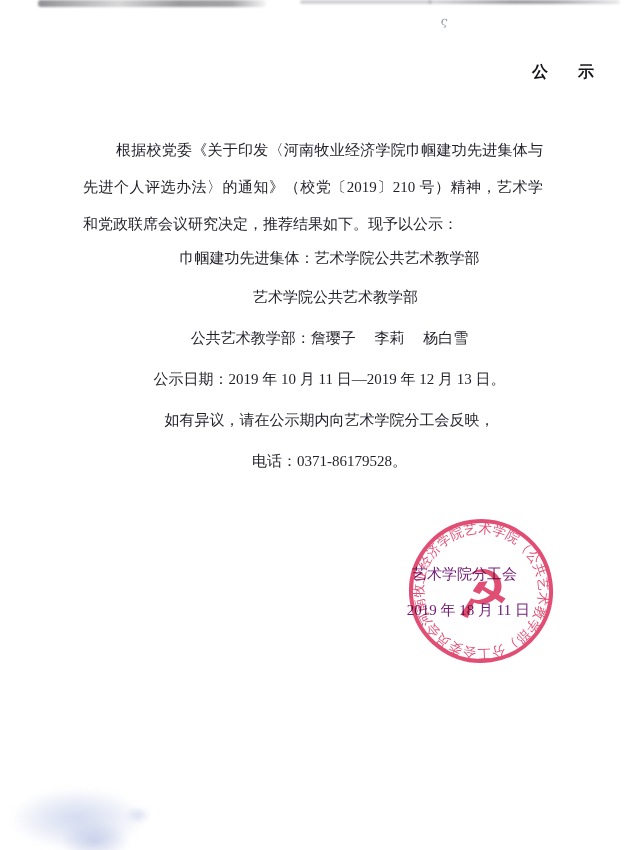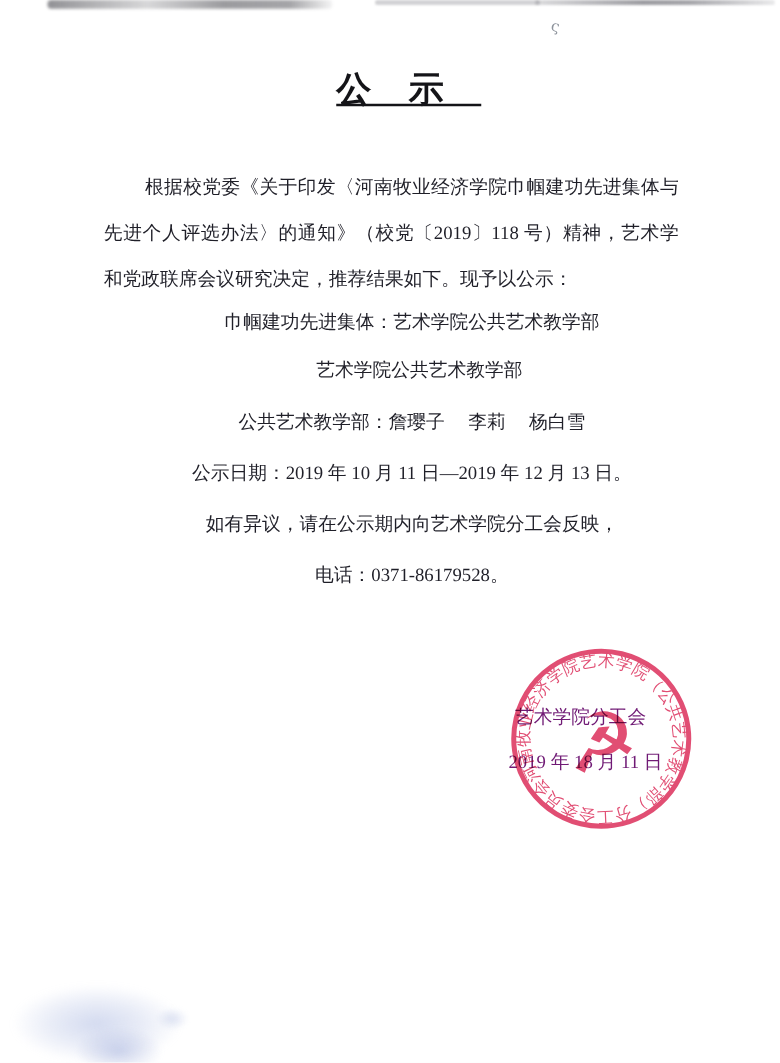--- a/index.html
+++ b/index.html
@@ -12,28 +12,27 @@
   }
   .page{
     position:absolute;inset:0;
     background:#ffffff;
     color:#1f1f28;
   }
   .title{
     position:absolute;
     top:56px;left:0;width:100%;
     margin:0;
-    text-align:center;
+    text-align:right;
     font-family:"Liberation Sans","DejaVu Sans",sans-serif;
-    font-size:28px;font-weight:bold;color:#141418;
+    font-size:16px;font-weight:bold;color:#141418;
     letter-spacing:30px;
     padding-left:30px;
     box-sizing:border-box;
     line-height:32px;
-    text-decoration:underline;
   }
   .body{
     position:absolute;
     left:83px;top:132px;width:460px;
     font-size:15px;
     line-height:37px;
   }
   .line{margin:0;}
   .indent{text-indent:33px;text-align:center;}
   .indent-deep{padding-left:170px;}
@@ -99,21 +98,21 @@
 </style>
 </head>
 <body>
 
 <div class="page">
 
   <h1 class="title">公示</h1>
 
   <div class="body">
     <p class="line indent justify">根据校党委《关于印发〈河南牧业经济学院巾帼建功先进集体与</p>
-    <p class="line justify">先进个人评选办法〉的通知》（校党〔2019〕118 号）精神，艺术学</p>
+    <p class="line justify">先进个人评选办法〉的通知》（校党〔2019〕210 号）精神，艺术学</p>
     <p class="line">和党政联席会议研究决定，推荐结果如下。现予以公示：</p>
 
     <p class="line indent mt-tight"><span>巾帼建功先进集体：</span><span>艺术学院公共艺术教学部</span></p>
     <p class="line indent-deep mt-2">艺术学院公共艺术教学部</p>
 
     <p class="line indent mt-4"><span>公共艺术教学部：</span><span>詹璎子　 李莉　 杨白雪</span></p>
 
     <p class="line indent mt-4">公示日期：2019 年 10 月 11 日—2019 年 12 月 13 日。</p>
     <p class="line indent mt-4">如有异议，请在公示期内向艺术学院分工会反映，</p>
     <p class="line indent mt-4">电话：0371-86179528。</p>

